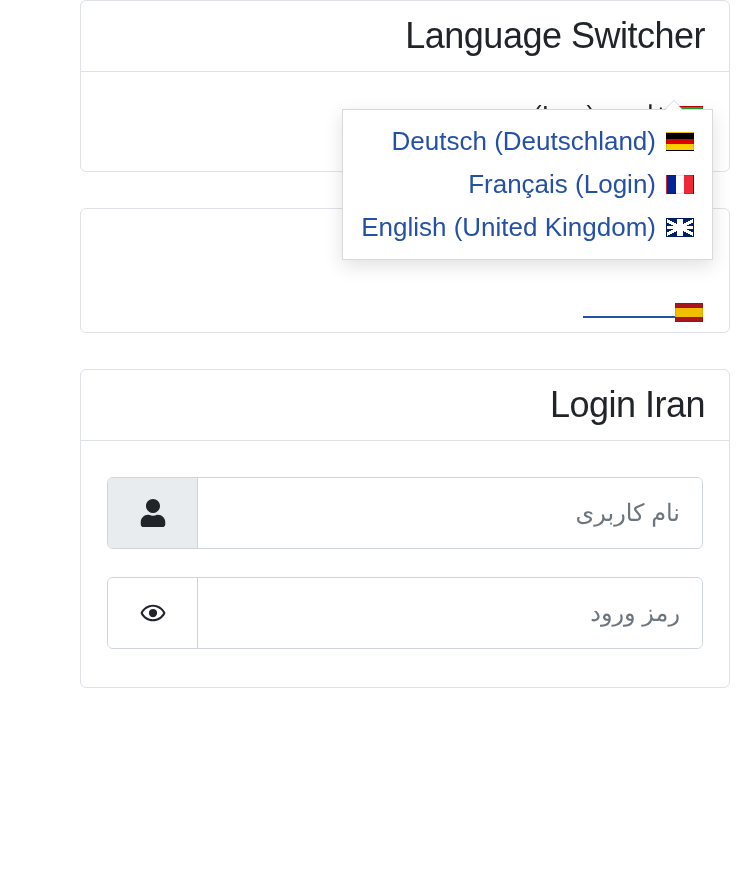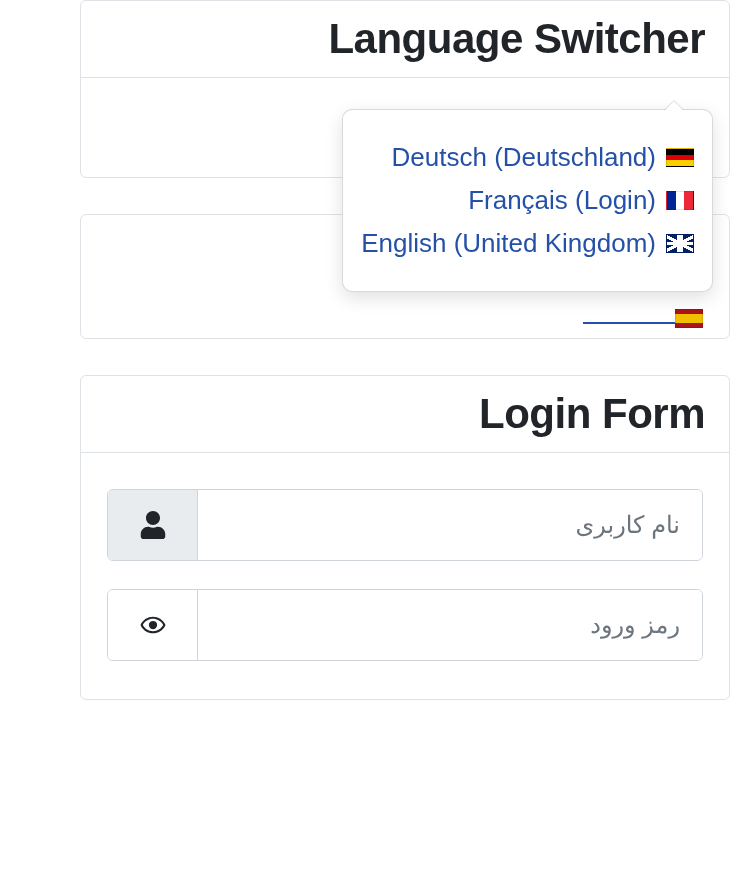--- a/index.html
+++ b/index.html
@@ -23,22 +23,22 @@
       background: #fff;
       overflow: visible;
       position: relative;
     }
     .card-header {
       border-bottom: 1px solid #dee2e6;
       padding: 14px 24px;
       text-align: right;
     }
     .card-title {
-      font-size: 42px;
-      font-weight: 700;
+      font-size: 36px;
+      font-weight: 400;
       color: #212529;
       letter-spacing: -0.5px;
     }
     .card-body {
       padding: 28px 26px 40px 26px;
       text-align: right;
     }
     .lang-current {
       display: inline-flex;
       align-items: center;
@@ -112,23 +112,23 @@
         linear-gradient(-27deg, transparent 44%, #fff 44%, #fff 56%, transparent 56%),
         linear-gradient(27deg, transparent 47%, #C8102E 47%, #C8102E 53%, transparent 53%),
         linear-gradient(-27deg, transparent 47%, #C8102E 47%, #C8102E 53%, transparent 53%);
     }
     .dropdown {
       position: absolute;
       top: 108px;
       right: 16px;
       background: #fff;
       border: 1px solid rgba(0,0,0,0.15);
-      border-radius: 10px;
+      border-radius: 0;
       box-shadow: 0 6px 18px rgba(0,0,0,0.12);
-      padding: 26px 18px;
+      padding: 10px 18px;
       z-index: 100;
       text-align: right;
     }
     .dropdown::before {
       content: '';
       position: absolute;
       top: -10px;
       right: 28px;
       width: 0;
       height: 0;
@@ -258,21 +258,21 @@
     </div>
   </div>
 
   <div class="card card-hidden">
     <span class="hidden-link-hint"></span>
     <span class="hidden-flag"></span>
   </div>
 
   <div class="card">
     <div class="card-header">
-      <h2 class="card-title">Login Form</h2>
+      <h2 class="card-title">Login Iran</h2>
     </div>
     <div class="login-body">
 
       <div class="form-group">
         <div class="input-addon">
           <svg width="26" height="28" viewBox="0 0 448 512" fill="currentColor">
             <path d="M224 256c70.7 0 128-57.3 128-128S294.7 0 224 0 96 57.3 96 128s57.3 128 128 128zm89.6 32h-16.7c-22.2 10.2-46.9 16-72.9 16s-50.6-5.8-72.9-16h-16.7C60.2 288 0 348.2 0 422.4V464c0 26.5 21.5 48 48 48h352c26.5 0 48-21.5 48-48v-41.6c0-74.2-60.2-134.4-134.4-134.4z"></path>
           </svg>
         </div>
         <input type="text" class="form-input" placeholder="نام کاربری" style="">

